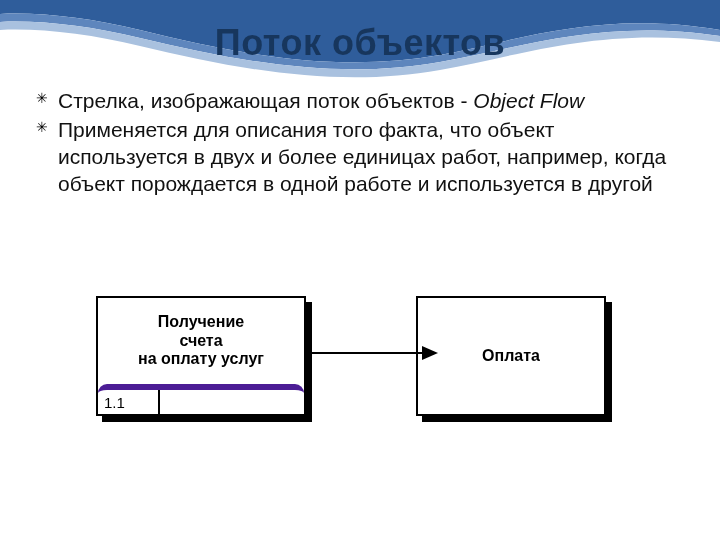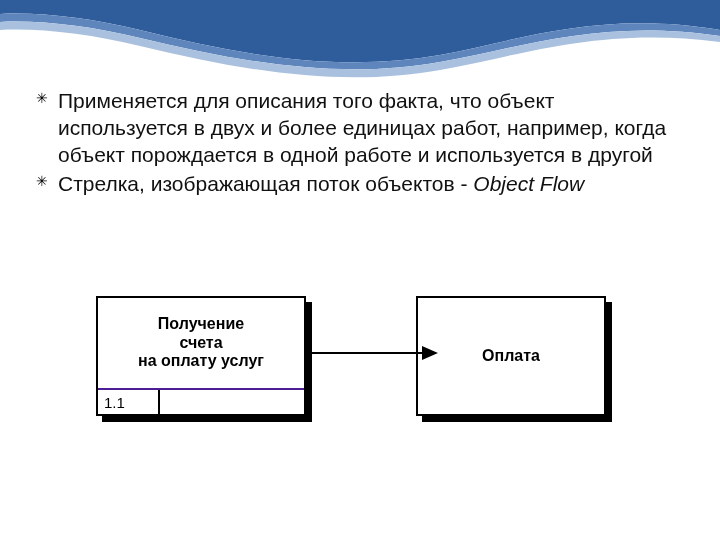--- a/index.html
+++ b/index.html
@@ -95,22 +95,23 @@
     text-align: center;
     font-family: "Arial Narrow", Arial, sans-serif;
     font-size: 16px;
     font-weight: 700;
     line-height: 1.15;
     padding: 4px 6px;
     white-space: pre-line;
   }
   .box-foot {
     height: 24px;
-    border-top: 2px solid #4c1d95;
+    border-top: 6px solid #4c1d95;
     display: flex;
+    border-radius: 9px;
   }
   .foot-cell {
     border-right: 2px solid #000;
     display: flex;
     align-items: center;
     padding: 0 6px;
     font-family: "Arial Narrow", Arial, sans-serif;
     font-size: 15px;
   }
   .foot-cell:last-child { border-right: none; flex: 1; }
@@ -131,28 +132,29 @@
 <body>
 
 <div class="slide">
 
   <svg class="bg-wave" viewBox="0 0 720 540" preserveAspectRatio="none">
     <path d="M0,0 L720,0 L720,30 C600,10 520,40 440,55 C340,73 240,55 140,30 C90,18 40,12 0,14 Z" fill="#2f5d9b"></path>
     <path d="M0,14 C40,12 90,18 140,30 C240,55 340,73 440,55 C520,40 600,10 720,30 L720,36 C600,18 520,48 440,62 C340,80 240,62 140,38 C90,26 40,20 0,22 Z" fill="#5e86bd"></path>
     <path d="M0,22 C40,20 90,26 140,38 C240,62 340,80 440,62 C520,48 600,18 720,36 L720,42 C600,26 520,56 440,70 C340,88 240,70 140,46 C90,34 40,28 0,30 Z" fill="#a9c1df"></path>
   </svg>
 
+  <div class="title">Поток объектов</div>
 
   <div class="body">
     <ul>
       <li>
-        <span>Применяется для описания того факта, что объект используется в двух и более единицах работ, например, когда объект порождается в одной работе и используется в другой</span>
+        <span>Стрелка, изображающая поток объектов - </span><span class="italic">Object Flow</span>
       </li>
       <li>
-        <span>Стрелка, изображающая поток объектов - </span><span class="italic">Object Flow</span>
+        <span>Применяется для описания того факта, что объект используется в двух и более единицах работ, например, когда объект порождается в одной работе и используется в другой</span>
       </li>
     </ul>
   </div>
 
   <div class="diagram">
 
     <div class="box-wrap" style="left:0; top:0; width:210px; height:120px;">
       <div class="shadow" style="left:6px; top:6px; width:210px; height:120px;"></div>
       <div class="box" style="left:0; top:0; width:210px; height:120px;">
         <div class="box-main">Получение

